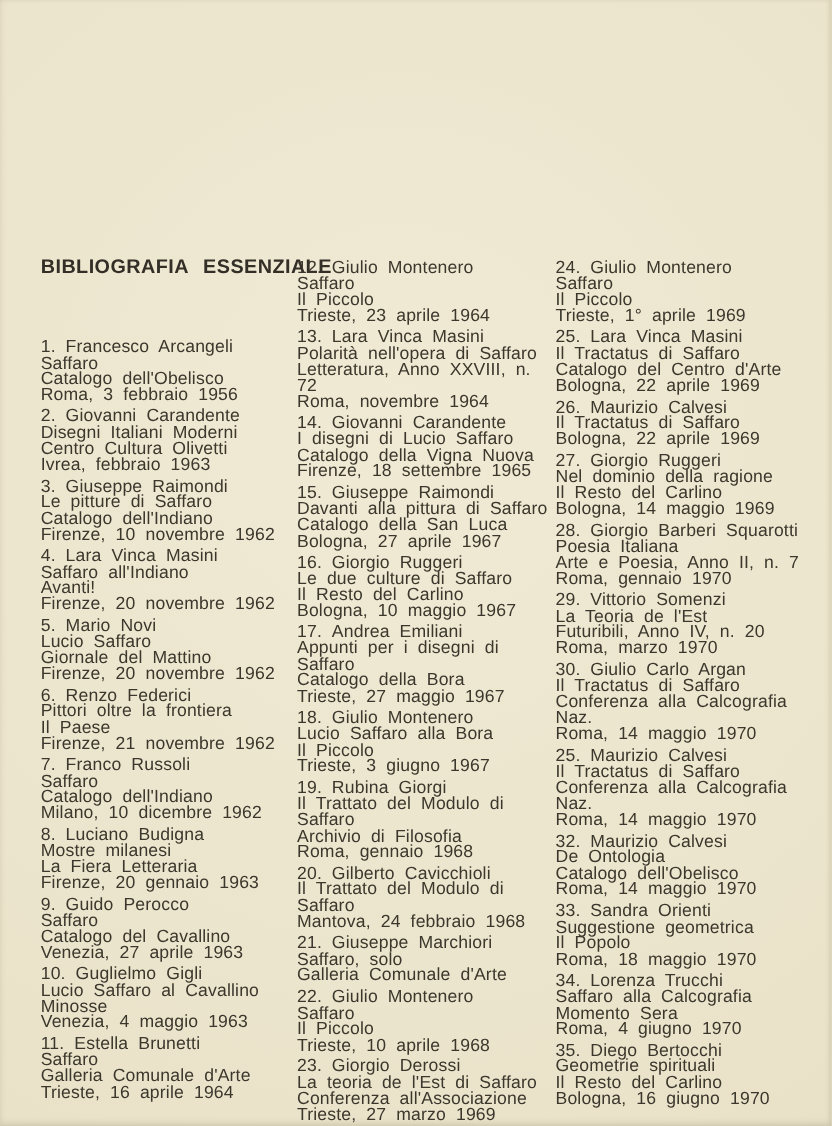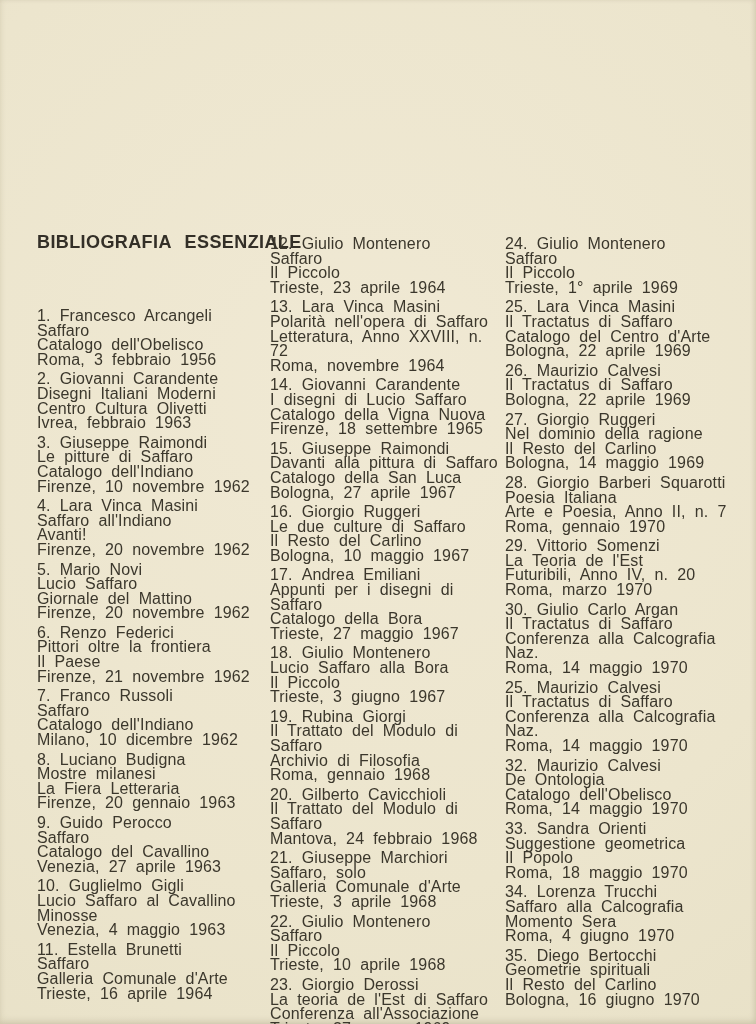--- a/index.html
+++ b/index.html
@@ -171,21 +171,20 @@
       </div>
       <div class="entry">
         <div class="line"><span class="num">20.</span><span class="author">Gilberto Cavicchioli</span></div>
         <div class="line">Il Trattato del Modulo di Saffaro</div>
         <div class="line">Mantova, 24 febbraio 1968</div>
       </div>
       <div class="entry">
         <div class="line"><span class="num">21.</span><span class="author">Giuseppe Marchiori</span></div>
         <div class="line">Saffaro, solo</div>
         <div class="line">Galleria Comunale d'Arte</div>
-        <div class="line">Trieste, 3 aprile 1968</div>
       </div>
       <div class="entry">
         <div class="line"><span class="num">22.</span><span class="author">Giulio Montenero</span></div>
         <div class="line">Saffaro</div>
         <div class="line">Il Piccolo</div>
         <div class="line">Trieste, 10 aprile 1968</div>
       </div>
       <div class="entry">
         <div class="line"><span class="num">23.</span><span class="author">Giorgio Derossi</span></div>
         <div class="line">La teoria de l'Est di Saffaro</div>

